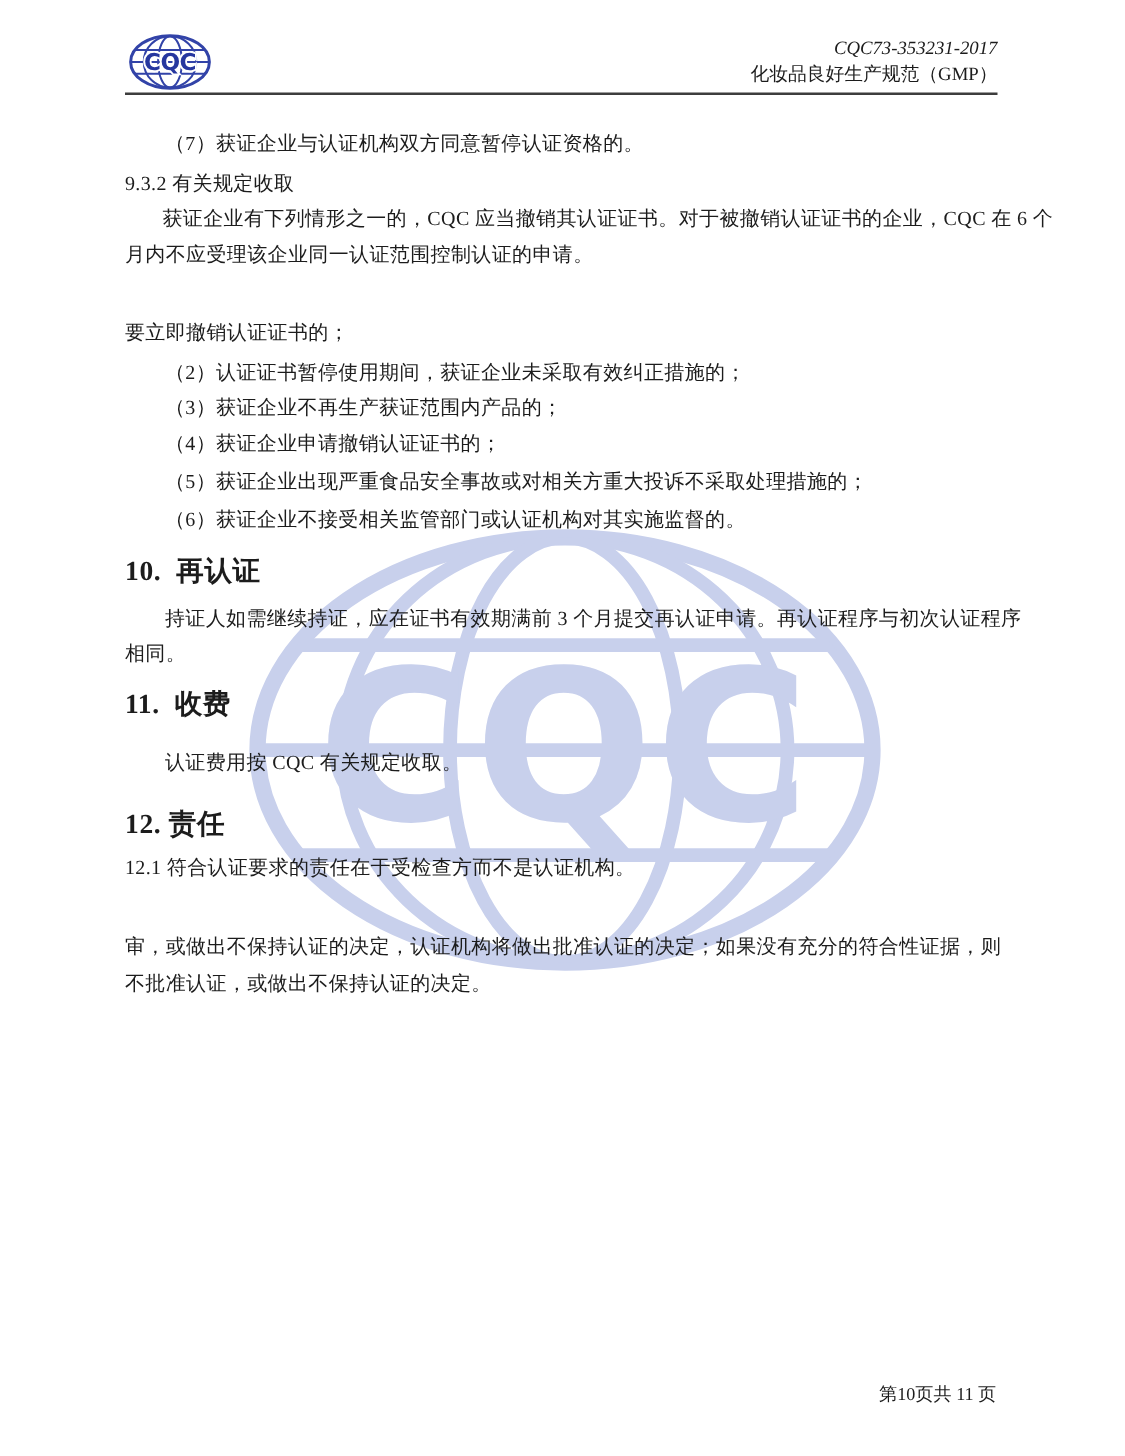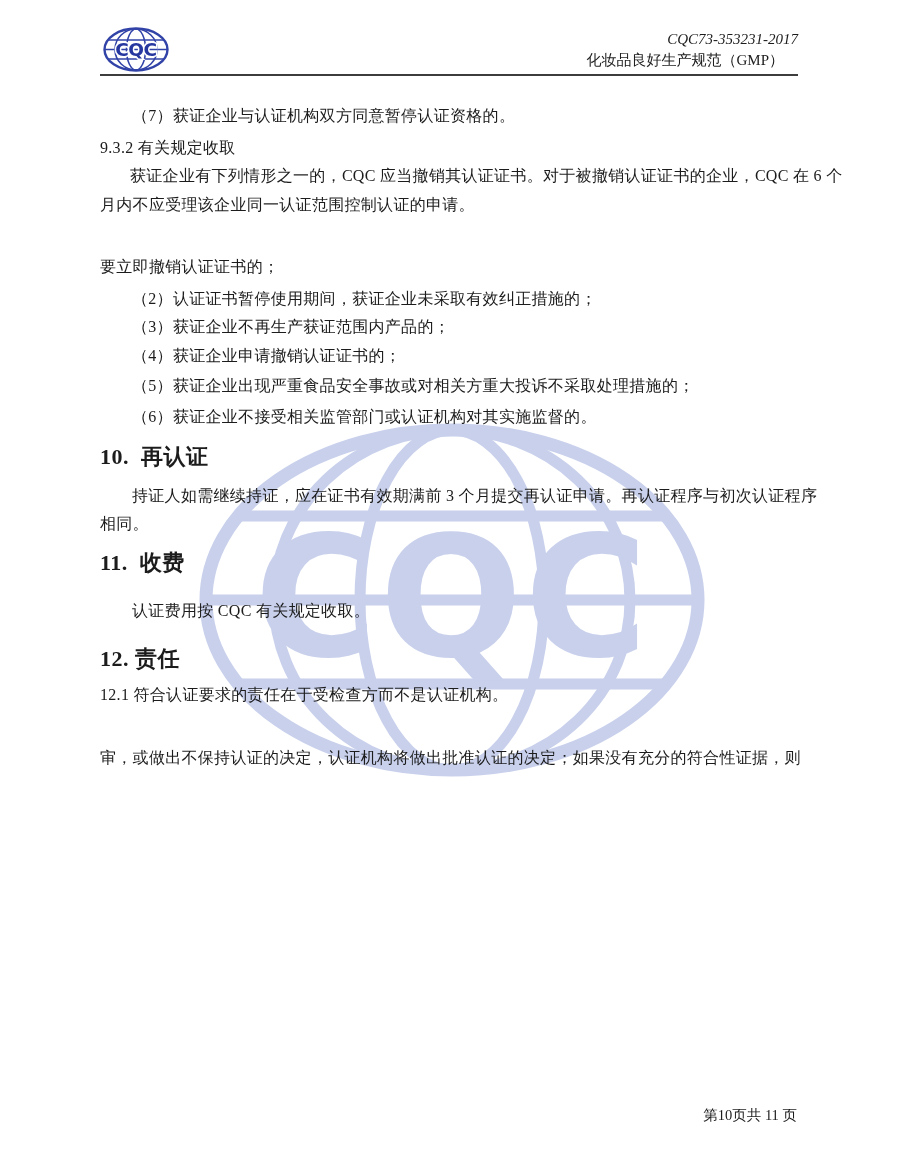--- a/index.html
+++ b/index.html
@@ -11,21 +11,21 @@
     overflow:hidden;
     font-family:"Liberation Serif","DejaVu Serif",serif;
     color:#1c1c1c;
   }
   .wm{position:absolute;left:196px;top:416px;z-index:0;}
   .hdr-num{
     position:absolute;top:30px;right:102px;
     font-size:15px;line-height:18px;text-align:right;white-space:pre;z-index:2;font-style:italic;
   }
   .hdr-title{
-    position:absolute;top:51px;right:116px;
+    position:absolute;top:51px;right:102px;
     font-size:15px;line-height:18px;text-align:right;white-space:pre;z-index:2;
   }
   .hdr-rule{
     position:absolute;left:100px;top:74px;width:698px;height:2px;
     background:#3d3d3d;z-index:2;
   }
   .logo{position:absolute;left:102px;top:26px;z-index:2;}
   .ln{
     position:absolute;z-index:1;
     font-size:16px;line-height:19px;white-space:pre;
@@ -95,16 +95,17 @@
   <div class="ln" style="left:132px;top:376px">（5）获证企业出现严重食品安全事故或对相关方重大投诉不采取处理措施的；</div>
   <div class="ln" style="left:132px;top:407px">（6）获证企业不接受相关监管部门或认证机构对其实施监督的。</div>
   <div class="ln h" style="left:100px;top:447px">10.  再认证</div>
   <div class="ln" style="left:132px;top:486px">持证人如需继续持证，应在证书有效期满前 3 个月提交再认证申请。再认证程序与初次认证程序</div>
   <div class="ln" style="left:100px;top:514px">相同。</div>
   <div class="ln h" style="left:100px;top:553px">11.  收费</div>
   <div class="ln" style="left:132px;top:601px">认证费用按 CQC 有关规定收取。</div>
   <div class="ln h" style="left:100px;top:649px">12. 责任</div>
   <div class="ln" style="left:100px;top:685px">12.1 符合认证要求的责任在于受检查方而不是认证机构。</div>
   <div class="ln" style="left:100px;top:748px">审，或做出不保持认证的决定，认证机构将做出批准认证的决定；如果没有充分的符合性证据，则</div>
+  <div class="ln" style="left:100px;top:778px">不批准认证，或做出不保持认证的决定。</div>
 
   <div class="footer">第10页共 11 页</div>
 
 </div>
 
 </body></html>

